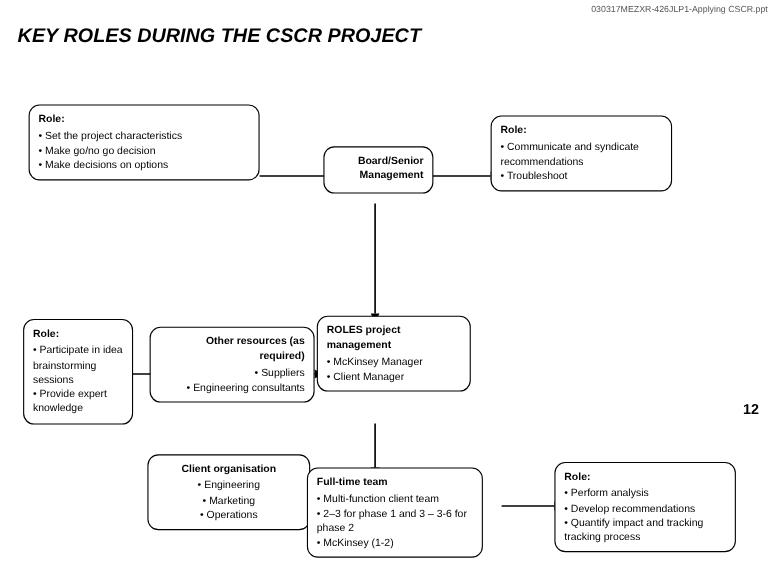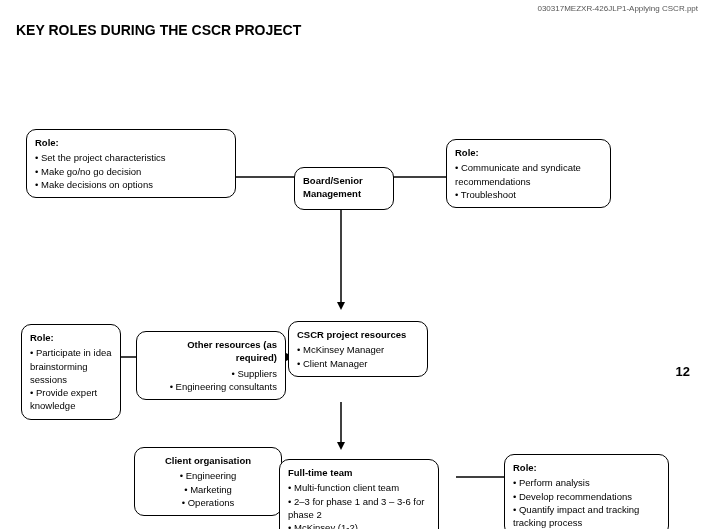--- a/index.html
+++ b/index.html
@@ -18,40 +18,40 @@
       padding: 10px 16px;
     }
     .top-right-label {
       position: absolute;
       top: 4px;
       right: 8px;
       font-size: 8px;
       color: #555;
     }
     .page-title {
-      font-size: 14px;
+      font-size: 18px;
       font-weight: bold;
-      margin-bottom: 24px;
+      margin-bottom: 2px;
       margin-top: 12px;
+      font-style: italic;
     }
     .diagram-area {
       position: relative;
       width: 680px;
       height: 460px;
     }
     
     .box {
       position: absolute;
       border: 1.5px solid #000;
       border-radius: 10px;
       padding: 6px 8px;
       font-size: 9.5px;
       line-height: 1.4;
       background: #fff;
-      margin-top: 17px;
     }
     .box .box-title {
       font-weight: bold;
       margin-bottom: 2px;
     }
     .box ul {
       list-style: none;
       padding: 0;
     }
     .box ul li::before {
@@ -110,21 +110,21 @@
 
     <div class="box" style="left:10px; top:50px; width:210px;">
       <div class="box-title">Role:</div>
       <ul>
         <li>Set the project characteristics</li>
         <li>Make go/no go decision</li>
         <li>Make decisions on options</li>
       </ul>
     </div>
 
-    <div class="box" style="left:278px; top:88px; width:100px; text-align:left;">
+    <div class="box" style="left:278px; top:88px; width:100px; text-align:right;">
       <div class="box-title">Board/Senior Management</div>
     </div>
 
     <div class="box" style="left:430px; top:60px; width:165px;">
       <div class="box-title">Role:</div>
       <ul>
         <li>Communicate and syndicate recommendations</li>
         <li>Troubleshoot</li>
       </ul>
     </div>
@@ -139,21 +139,21 @@
 
     <div class="box" style="left:120px; top:252px; width:150px;text-align:right;">
       <div class="box-title">Other resources (as required)</div>
       <ul>
         <li>Suppliers</li>
         <li>Engineering consultants</li>
       </ul>
     </div>
 
     <div class="box" style="left:272px; top:242px; width:140px;">
-      <div class="box-title">CSCR project resources</div>
+      <div class="box-title">ROLES project management</div>
       <ul>
         <li>McKinsey Manager</li>
         <li>Client Manager</li>
       </ul>
     </div>
 
     <div class="box" style="left:118px; top:368px; width:148px;text-align:center;">
       <div class="box-title">Client organisation</div>
       <ul>
         <li>Engineering</li>

